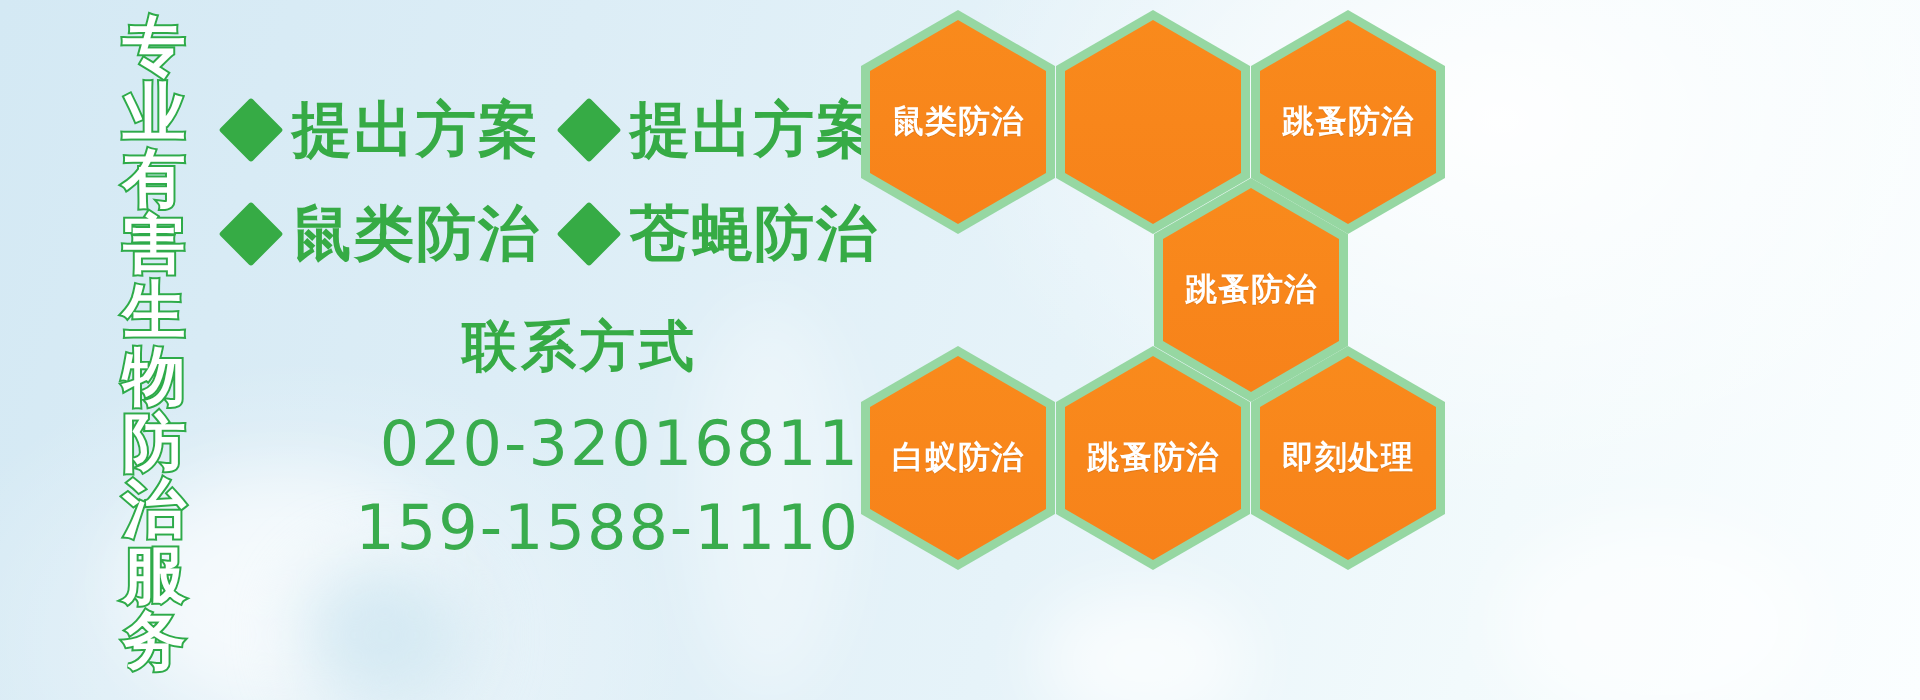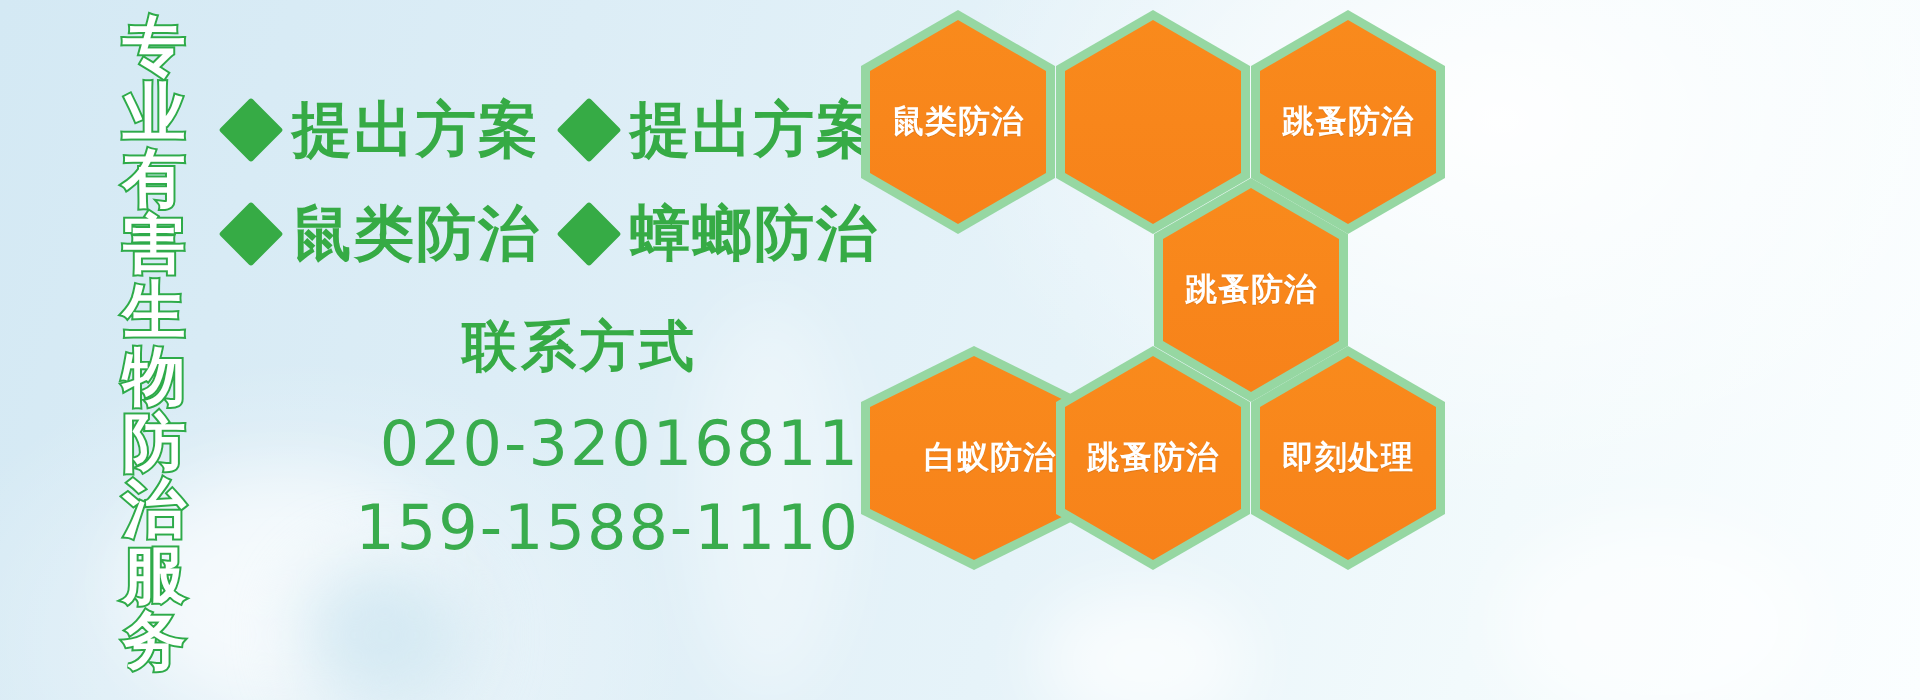--- a/index.html
+++ b/index.html
@@ -122,21 +122,21 @@
       </div>
     </div>
     <div class="brow">
       <div class="bitem">
         <span class="dia"></span>
         <span class="btext">鼠类防治</span>
       </div>
       <span class="gap"></span>
       <div class="bitem">
         <span class="dia"></span>
-        <span class="btext">蟑螂防治</span>
+        <span class="btext">苍蝇防治</span>
       </div>
     </div>
   </div>
 
   <div id="contact">
     <div id="contact-title">联系方式</div>
     <div class="phone">020-32016811</div>
     <div class="phone">159-1588-1110</div>
   </div>
 
@@ -151,21 +151,21 @@
     <div class="hex" style="left:396px;top:10px;">
       <span class="inner"></span>
       <span class="lbl">跳蚤防治</span>
     </div>
 
     <div class="hex" style="left:299px;top:178px;">
       <span class="inner"></span>
       <span class="lbl">跳蚤防治</span>
     </div>
 
-    <div class="hex" style="left:6px;top:346px;padding-left:32px;">
+    <div class="hex" style="left:6px;top:346px;">
       <span class="inner"></span>
       <span class="lbl">白蚁防治</span>
     </div>
     <div class="hex" style="left:201px;top:346px;">
       <span class="inner"></span>
       <span class="lbl">跳蚤防治</span>
     </div>
     <div class="hex" style="left:396px;top:346px;">
       <span class="inner"></span>
       <span class="lbl">即刻处理</span>

